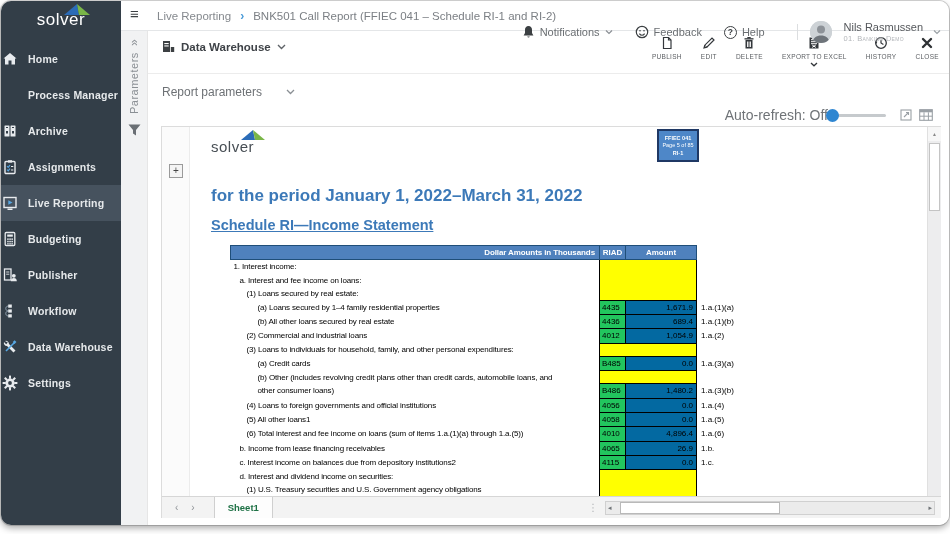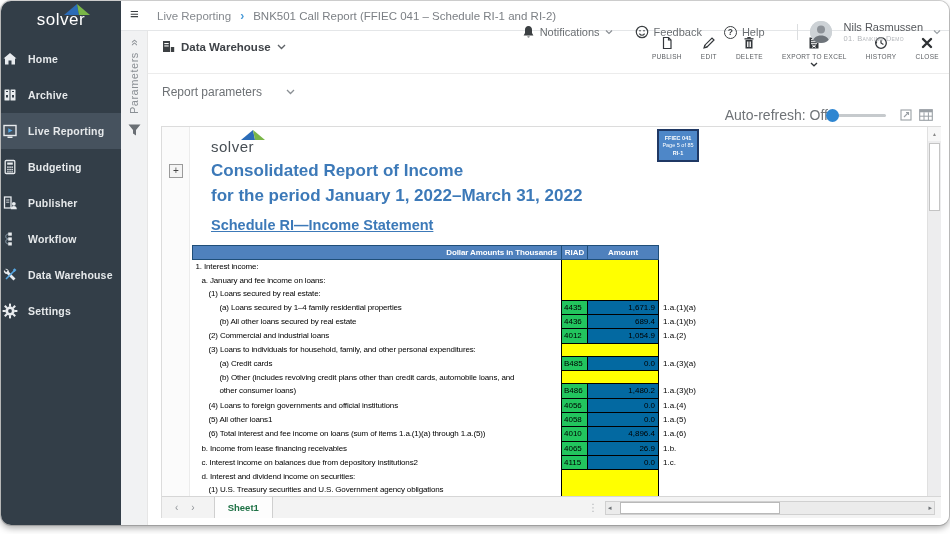--- a/index.html
+++ b/index.html
@@ -70,21 +70,21 @@
   .rlogo-text { font-size:15px; color:#474e54; letter-spacing:.5px; }
   .rlogo-tri { position:absolute; left:30px; top:-8px; }
   .ffiec-box { position:absolute; left:466px; top:2px; width:42px; height:33px; background:#4e87c8; border:2px solid #1f3864;
                display:flex; flex-direction:column; align-items:center; justify-content:center; gap:1px;}
   .ffiec-box div { color:#fff; font-size:5.5px; line-height:6.5px; white-space:nowrap;}
   .ffiec-b { font-weight:bold; }
   .rtitle1 { position:absolute; left:20px; top:34px; font-size:17px; font-weight:bold; color:#3c79b8; white-space:nowrap;}
   .rtitle2 { position:absolute; left:20px; top:59px; font-size:17px; font-weight:bold; color:#3c79b8; white-space:nowrap;}
   .rtitle3 { position:absolute; left:20px; top:90px; font-size:14.5px; font-weight:bold; color:#3c79b8; white-space:nowrap;text-decoration:underline;}
   .tbl-wrap { position:absolute; left:1px; top:118px; }
-  table.rpt { border-collapse:collapse; table-layout:fixed; }
+  table.rpt { border-collapse:collapse; table-layout:fixed;margin-left:38px; }
   .rpt td, .rpt th { height:13.3px; padding:0; font-size:8px; line-height:13.3px; white-space:nowrap; font-weight:normal;}
   .hdr-label { background:#4f81bd; color:#fff !important; font-weight:bold !important; text-align:right; padding-right:4px !important; border:1px solid #1f4e79; letter-spacing:-.1px;}
   .hdr-sm { background:#4f81bd; color:#fff !important; font-weight:bold !important; text-align:center; border:1px solid #1f4e79;}
   .lbl { color:#000; letter-spacing:-.15px; }
   .i0 { padding-left:3px !important; } .i1 { padding-left:9px !important; }
   .i2 { padding-left:16px !important; } .i3 { padding-left:27px !important; }
   .rcell { border:1px solid #000; padding-left:2px !important; background:#22c55e;}
   .acell { border:1px solid #000; text-align:right; padding-right:3px !important; background:#0369a1; cursor:text;}
   .ycell { border:1px solid #000; background:#ffff00; cursor:text;}
   .refcell { padding-left:4px !important; color:#000;}
@@ -122,33 +122,50 @@
     <nav class="nav">
       <div class="nav-item">
         <span class="nav-icon">
           <svg width="16" height="16" viewBox="0 0 16 16">
               <path d="M8 2 L14.5 7.5 H13 V13.5 H9.5 V9.5 H6.5 V13.5 H3 V7.5 H1.5 Z" fill="#e8ebee"></path>
             </svg>
         </span>
         <span class="nav-label">Home</span>
       </div>
       <div class="nav-item">
+        <span class="nav-icon"></span>
+        <span class="nav-label">Process Manager</span>
+      </div>
+      <div class="nav-item">
         <span class="nav-icon">
           <svg width="16" height="16" viewBox="0 0 16 16">
               <g fill="#e8ebee">
                 <rect x="2.5" y="2.5" width="5" height="11" rx="0.5"></rect>
                 <rect x="8.5" y="2.5" width="5" height="11" rx="0.5"></rect>
               </g>
               <rect x="4" y="8" width="2" height="2.5" fill="#333e48"></rect>
               <rect x="10" y="8" width="2" height="2.5" fill="#333e48"></rect>
               <rect x="4" y="4" width="2" height="1" fill="#333e48"></rect>
               <rect x="10" y="4" width="2" height="1" fill="#333e48"></rect>
             </svg>
         </span>
         <span class="nav-label">Archive</span>
+      </div>
+      <div class="nav-item">
+        <span class="nav-icon">
+          <svg width="16" height="16" viewBox="0 0 16 16">
+              <rect x="3" y="2.5" width="10" height="12" rx="1" fill="none" stroke="#e8ebee" stroke-width="1.4"></rect>
+              <rect x="6" y="1.2" width="4" height="2.4" fill="#e8ebee"></rect>
+              <polyline points="5,7.2 6.2,8.4 8,6.2" fill="none" stroke="#57a7e3" stroke-width="1.2"></polyline>
+              <line x1="9" y1="7.5" x2="11.3" y2="7.5" stroke="#e8ebee" stroke-width="1.1"></line>
+              <polyline points="5,10.7 6.2,11.9 8,9.7" fill="none" stroke="#57a7e3" stroke-width="1.2"></polyline>
+              <line x1="9" y1="11" x2="11.3" y2="11" stroke="#e8ebee" stroke-width="1.1"></line>
+            </svg>
+        </span>
+        <span class="nav-label">Assignments</span>
       </div>
       <div class="nav-item active">
         <span class="nav-icon">
           <svg width="16" height="16" viewBox="0 0 16 16">
               <rect x="2" y="2.5" width="12" height="10" fill="none" stroke="#e8ebee" stroke-width="1.4"></rect>
               <polygon points="6.3,5.2 6.3,9.8 10.5,7.5" fill="#57a7e3"></polygon>
               <line x1="5.5" y1="14.3" x2="10.5" y2="14.3" stroke="#e8ebee" stroke-width="1.4"></line>
             </svg>
         </span>
         <span class="nav-label">Live Reporting</span>
@@ -403,21 +420,20 @@
                 <polygon points="0,10 12,0 14,10" fill="#2b6cb8"></polygon>
                 <polygon points="14,10 12,0 24,10" fill="#7ab648"></polygon>
               </svg>
             <span class="rlogo-text">solver</span>
           </div>
           <div class="ffiec-box">
             <div class="ffiec-b">FFIEC 041</div>
             <div>Page 5 of 85</div>
             <div class="ffiec-b">RI-1</div>
           </div>
-          <div class="rtitle1">Consolidated Report of Income</div>
           <div class="rtitle2">for the period January 1, 2022–March 31, 2022</div>
           <div class="rtitle3">Schedule RI—Income Statement</div>
           <div class="tbl-wrap">
             <table class="rpt">
               <colgroup>
                   <col style="width:369px">
                   <col style="width:26px">
                   <col style="width:71px">
                   <col style="width:78px">
                 </colgroup>
@@ -429,21 +445,21 @@
                   <th></th>
                 </tr>
               </thead>
               <tbody id="rtbody">
                   <tr>
                     <td class="lbl i0">1. Interest income:</td>
                     <td class="ycell" colspan="2" rowspan="3"></td>
                     <td class="refcell"></td>
                   </tr>
                   <tr>
-                    <td class="lbl i1">a. January and fee income on loans:</td>
+                    <td class="lbl i1">a. Interest and fee income on loans:</td>
                     <td class="refcell"></td>
                   </tr>
                   <tr>
                     <td class="lbl i2">(1) Loans secured by real estate:</td>
                     <td class="refcell"></td>
                   </tr>
                   <tr>
                     <td class="lbl i3">(a) Loans secured by 1–4 family residential properties</td>
                     <td class="rcell">4435</td>
                     <td class="acell">1,671.9</td>

